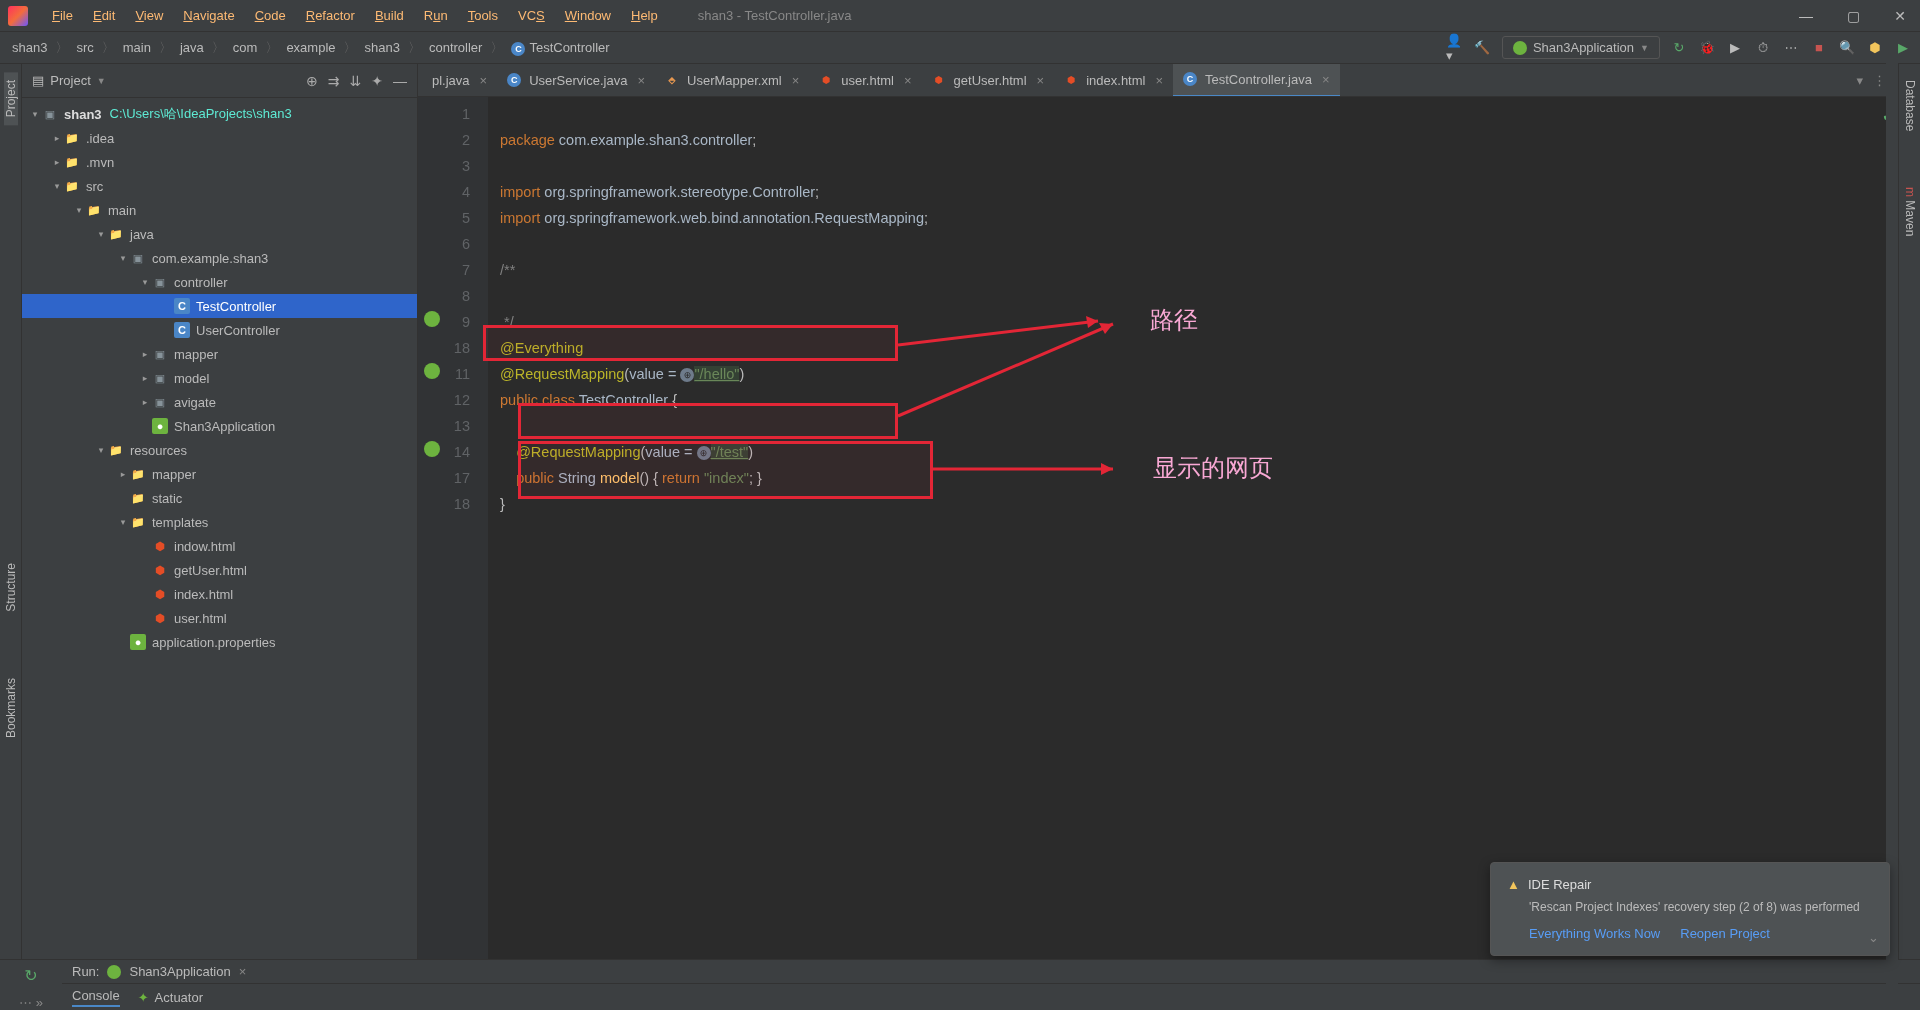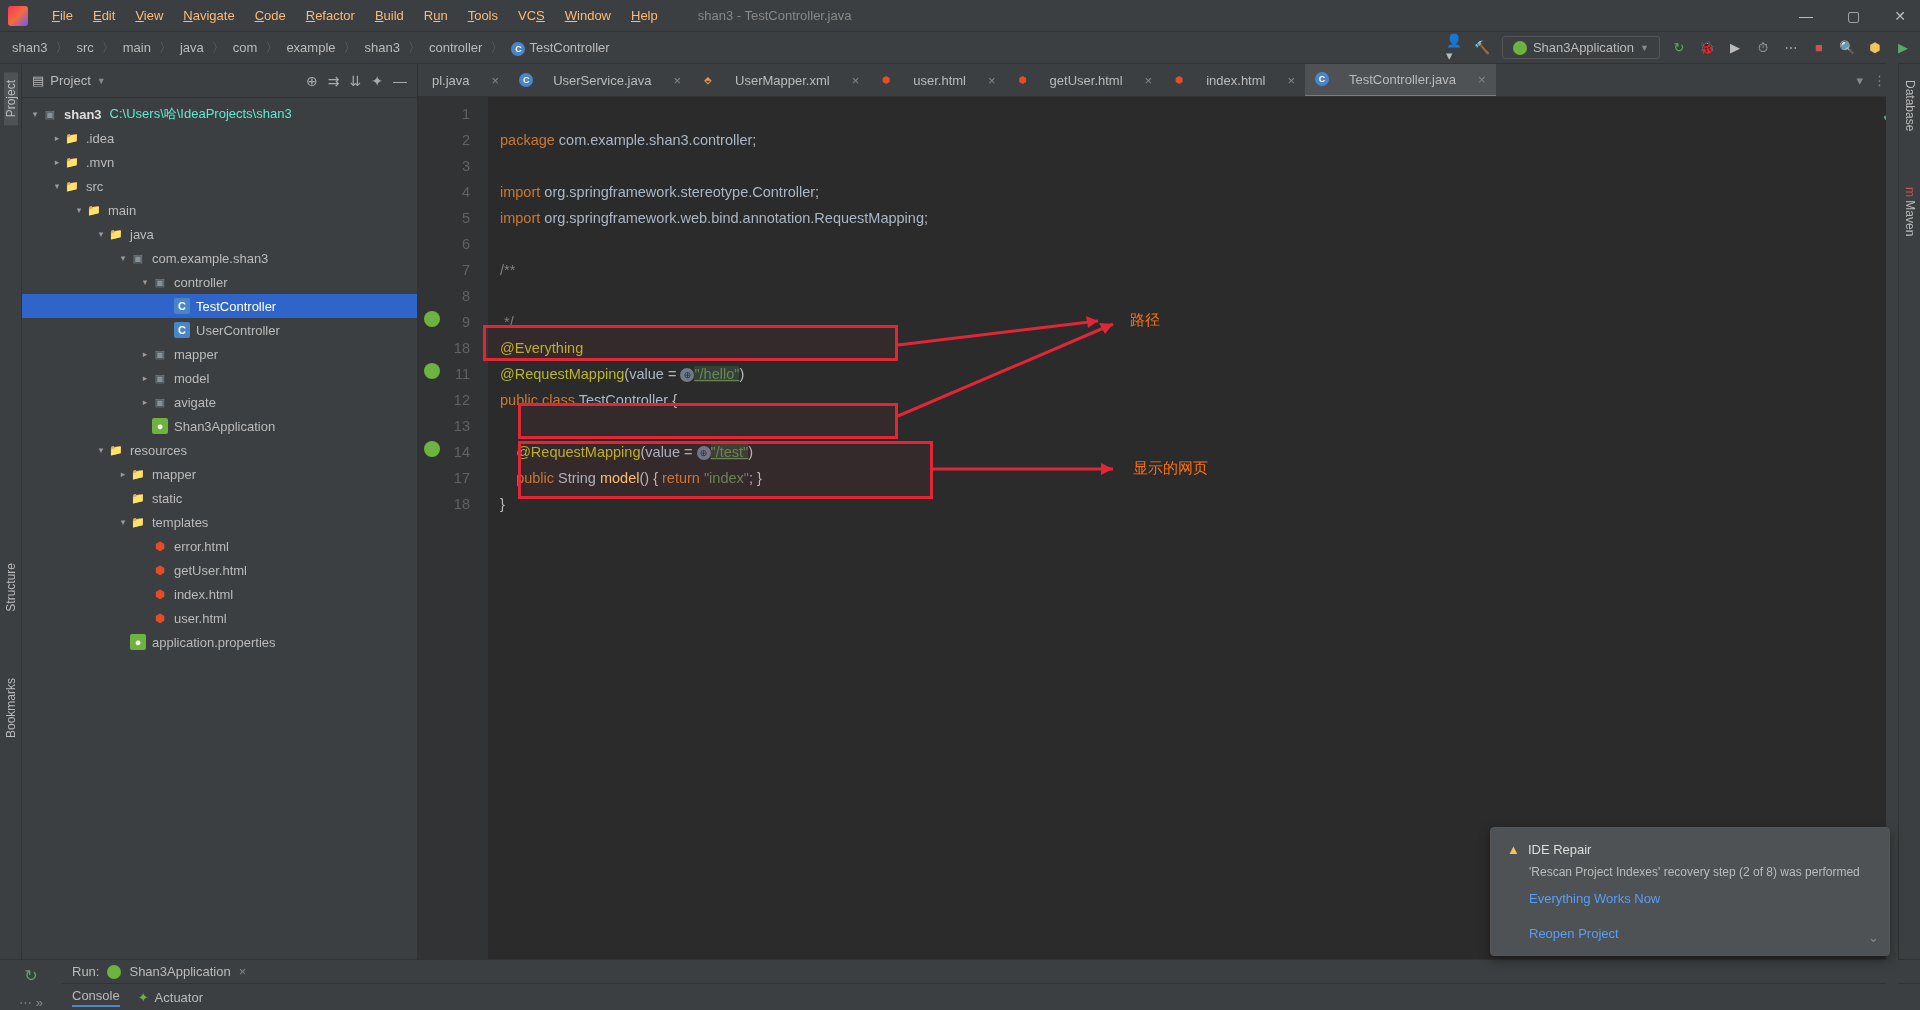--- a/index.html
+++ b/index.html
@@ -36,21 +36,21 @@
 .tree-row .icon { width:16px; height:16px; margin-right:6px; display:inline-flex; align-items:center; justify-content:center; font-size:11px; border-radius:2px; }
 .icon-folder-open { color:#999; }
 .icon-module { color:#87939a; }
 .icon-class { background:#4a86c7; border-radius:50%; color:#fff; font-weight:bold; font-size:9px; }
 .icon-spring { background:#6db33f; border-radius:50%; color:#fff; font-weight:bold; font-size:9px; }
 .icon-html { color:#e44d26; font-weight:bold; font-size:9px; }
 .icon-pkg { color:#87939a; }
 .muted { color:#5eead4; margin-left:8px; }
 .editor-area { flex:1; display:flex; flex-direction:column; background:#2b2b2b; }
 .tabs-bar { height:33px; background:#3c3f41; display:flex; align-items:center; padding:0 4px; border-bottom:1px solid #323232; overflow:hidden; }
-.tab { display:flex; align-items:center; gap:20px; padding:0 10px; height:33px; cursor:pointer; color:#bbb; font-size:13px; }
+.tab { display:flex; align-items:center; gap:8px; padding:0 10px; height:33px; cursor:pointer; color:#bbb; font-size:13px; }
 .tab.active { background:#4e5254; border-bottom:2px solid #4a88c7; }
 .tab .close { color:#888; font-size:13px; margin-left:2px; }
 .tab-icon { width:14px; height:14px; display:inline-flex; align-items:center; justify-content:center; font-size:9px; border-radius:2px; font-weight:bold; }
 .tab-icon.java { background:#4a86c7; border-radius:50%; color:#fff; }
 .tab-icon.xml { color:#e89850; }
 .tab-icon.html { color:#e44d26; }
 .tabs-bar .tab-end { margin-left:auto; display:flex; gap:10px; padding-right:8px; color:#888; }
 .editor-body { flex:1; display:flex; position:relative; font-family:'JetBrains Mono','Consolas',monospace; font-size:14.5px; line-height:26px; }
 .gutter { width:70px; background:#313335; text-align:right; padding:4px 18px 4px 0; color:#606366; position:relative; }
 .gutter .ln { height:26px; }
@@ -59,36 +59,36 @@
 .kw { color:#cc7832; }
 .pkg { color:#a9b7c6; }
 .ann { color:#bbb529; }
 .str { color:#6a8759; }
 .hl-str { color:#6a8759; background:#344134; text-decoration:underline; }
 .cmt { color:#808080; }
 .cls { color:#a9b7c6; }
 .method { color:#ffc66d; }
 .redbox { position:absolute; border:3px solid #e32636; background:rgba(227,38,54,0.05); pointer-events:none; }
 .arrow-svg { position:absolute; pointer-events:none; }
-.annotation-text { position:absolute; color:#f97316; font-family:'Microsoft YaHei',sans-serif; font-size:15px; font-weight:500; }
+.annotation-text { position:absolute; color:#f9a8d4; font-family:'Microsoft YaHei',sans-serif; font-size:24px; font-weight:500;margin-left:20px; }
 .right-stripe { width:22px; background:#3c3f41; border-left:1px solid #323232; display:flex; flex-direction:column; align-items:center; padding-top:8px; gap:40px; }
 .editor-indicator { position:absolute; right:4px; top:6px; color:#59a869; font-size:14px; }
 .scrollbar-track { position:absolute; right:22px; top:33px; bottom:0; width:12px; background:#3c3f41; }
 .run-panel { height:52px; background:#3c3f41; border-top:1px solid #323232; display:flex; }
 .run-left { width:62px; display:flex; flex-direction:column; align-items:center; padding:6px 0; gap:10px; }
 .run-main { flex:1; display:flex; flex-direction:column; }
 .run-header { height:26px; display:flex; align-items:center; gap:8px; padding:0 10px; color:#bbb; border-bottom:1px solid #323232; }
 .run-tabs { display:flex; gap:18px; padding:4px 10px; color:#bbb; }
 .run-tab { cursor:pointer; display:flex; gap:6px; align-items:center; }
 .run-tab.active { border-bottom:2px solid #4a88c7; padding-bottom:2px; }
 .notification { position:absolute; right:30px; bottom:54px; width:400px; background:#4e5254; border:1px solid #555; border-radius:4px; padding:14px 16px; box-shadow:0 4px 12px rgba(0,0,0,0.4); z-index:100; }
 .notification .notif-title { display:flex; gap:8px; color:#ddd; font-weight:500; margin-bottom:6px; }
 .notification .warn-icon { color:#f2c55c; }
 .notification .notif-body { color:#bbb; font-size:12px; line-height:1.5; padding-left:22px; }
-.notification .notif-actions { display:flex; gap:20px; padding-left:22px; margin-top:10px;flex-direction:column; }
+.notification .notif-actions { display:flex; gap:20px; padding-left:22px; margin-top:10px; }
 .notification .notif-actions a { color:#589df6; cursor:pointer; text-decoration:none; }
 .notification .collapse { position:absolute; right:10px; bottom:10px; color:#888; cursor:pointer; }
 .green-play { color:#59a869; }
 .red-stop { color:#c75450; }
 .inline-icon { display:inline-block; width:14px; height:14px; background:#6e7b8b; border-radius:50%; font-size:9px; text-align:center; line-height:14px; color:#2b2b2b; vertical-align:middle; }
 </style>
 </head>
 <body>
 
 <div class="menubar">
@@ -253,21 +253,21 @@
           <span class="icon icon-folder-open">📁</span>
           <span>static</span>
         </div>
       <div class="tree-row" style="padding-left:94px">
           <span class="arrow">▾</span>
           <span class="icon icon-folder-open">📁</span>
           <span>templates</span>
         </div>
       <div class="tree-row" style="padding-left:130px">
           <span class="icon icon-html">⬢</span>
-          <span>error.html</span>
+          <span>indow.html</span>
         </div>
       <div class="tree-row" style="padding-left:130px">
           <span class="icon icon-html">⬢</span>
           <span>getUser.html</span>
         </div>
       <div class="tree-row" style="padding-left:130px">
           <span class="icon icon-html">⬢</span>
           <span>index.html</span>
         </div>
       <div class="tree-row" style="padding-left:130px">

